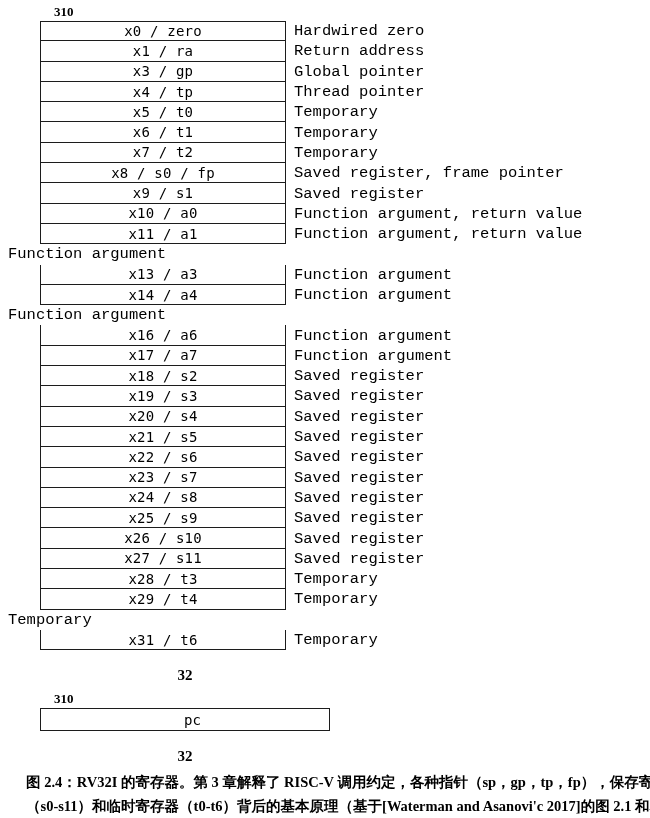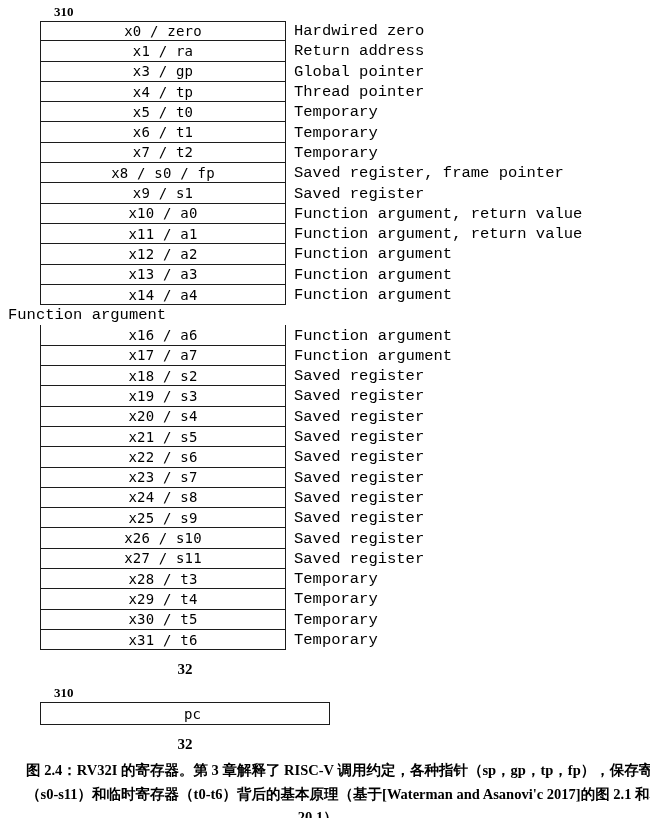--- a/index.html
+++ b/index.html
@@ -64,21 +64,21 @@
     align-items: center;
     font-size: 15.5px;
     white-space: nowrap;
     font-family: Liberation Mono, monospace;
   }
 
   
   .width-label {
     width: 290px;
     margin-left: 40px;
-    margin-top: 11px;
+    margin-top: 17px;
     text-align: center;
     font-weight: bold;
     font-size: 15px;
     line-height: 17px;
   }
 
   
   .pc-box {
     width: 290px;
     margin-left: 40px;
@@ -153,21 +153,20 @@
       </div>
       <div class="reg-row">
         <div class="reg-cell">x10 / a0</div>
         <div class="reg-desc">Function argument, return value</div>
       </div>
       <div class="reg-row">
         <div class="reg-cell">x11 / a1</div>
         <div class="reg-desc">Function argument, return value</div>
       </div>
       <div class="reg-row">
-        <div class="reg-cell">x12 / a2</div>
         <div class="reg-desc">Function argument</div>
       </div>
       <div class="reg-row">
         <div class="reg-cell">x13 / a3</div>
         <div class="reg-desc">Function argument</div>
       </div>
       <div class="reg-row">
         <div class="reg-cell">x14 / a4</div>
         <div class="reg-desc">Function argument</div>
       </div>
@@ -224,21 +223,20 @@
       </div>
       <div class="reg-row">
         <div class="reg-cell">x28 / t3</div>
         <div class="reg-desc">Temporary</div>
       </div>
       <div class="reg-row">
         <div class="reg-cell">x29 / t4</div>
         <div class="reg-desc">Temporary</div>
       </div>
       <div class="reg-row">
-        <div class="reg-cell">x30 / t5</div>
         <div class="reg-desc">Temporary</div>
       </div>
       <div class="reg-row">
         <div class="reg-cell">x31 / t6</div>
         <div class="reg-desc">Temporary</div>
       </div>
     </div>
 
   <div class="width-label">32</div>
 

